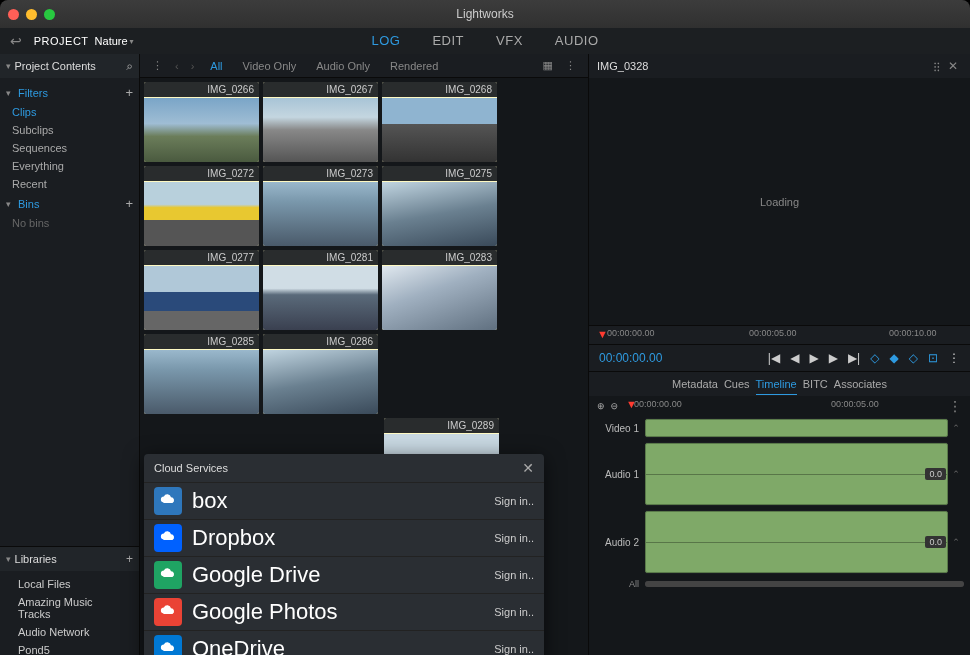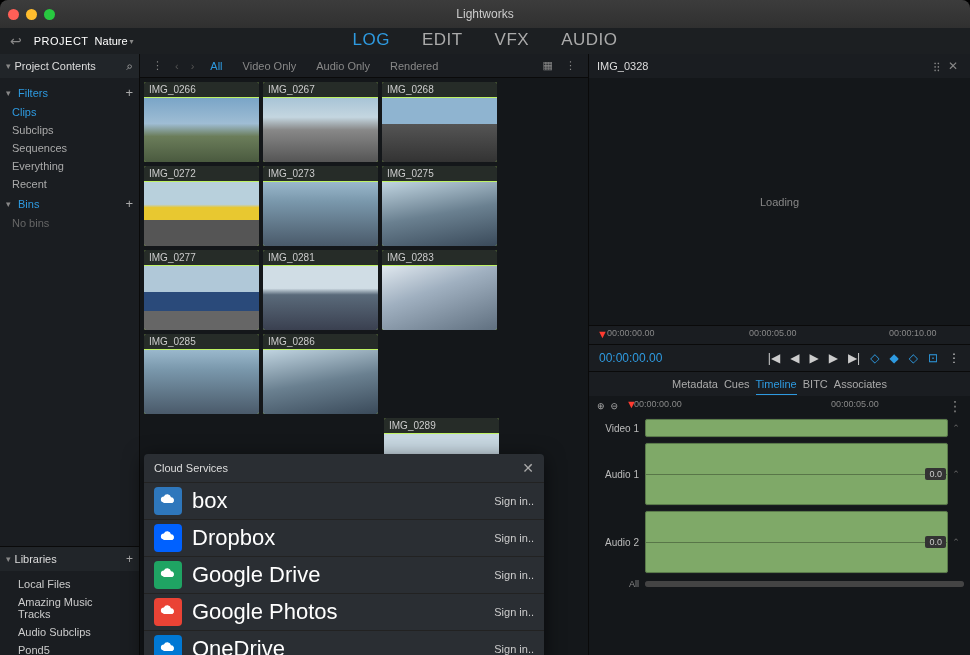--- a/index.html
+++ b/index.html
@@ -12,21 +12,21 @@
 .tl.y { background: #ffbd2e; }
 .tl.g { background: #28c940; }
 .title { position: absolute; left: 0; right: 0; text-align: center; color: #ccc; font-size: 12px; font-weight: 500; }
 
 .topbar { height: 26px; background: #1c1f22; display: flex; align-items: center; padding: 0 10px; position: relative; }
 .back { color: #888; font-size: 14px; cursor: pointer; }
 .proj-lbl { color: #fff; font-size: 11px; margin-left: 12px; letter-spacing: 0.5px; }
 .proj-name { color: #fff; font-size: 11px; margin-left: 6px; }
 .proj-caret { color: #888; font-size: 8px; margin-left: 2px; }
 .modes { position: absolute; left: 50%; transform: translateX(-50%); display: flex; gap: 24px; }
-.mode { color: #aaa; font-size: 17px; padding: 6px 4px; cursor: pointer; letter-spacing: 0.5px; }
+.mode { color: #aaa; font-size: 13px; padding: 6px 4px; cursor: pointer; letter-spacing: 0.5px; }
 .mode.active { color: #2e9ae0; border-bottom: 2px solid #2e9ae0; }
 
 .main { display: flex; height: 609px; }
 
 .sidebar { width: 140px; background: #1a1d21; border-right: 1px solid #0a0a0a; display: flex; flex-direction: column; }
 .panel-hdr { height: 24px; display: flex; align-items: center; padding: 0 6px; background: #212529; font-size: 11px; color: #ddd; }
 .panel-hdr .chv { color: #888; font-size: 9px; margin-right: 4px; }
 .panel-hdr .ttl { flex: 1; }
 .panel-hdr .search-ic { color: #aaa; font-size: 12px; }
 .tree { padding: 4px 0; flex: 1; }
@@ -45,21 +45,21 @@
 .center { flex: 1; background: #14171a; display: flex; flex-direction: column; position: relative; }
 .filter-bar { height: 24px; display: flex; align-items: center; padding: 0 8px; gap: 4px; font-size: 11px; background: #1a1d21; border-bottom: 1px solid #0a0a0a; }
 .nav-arr { color: #555; font-size: 11px; padding: 0 4px; }
 .filt { color: #888; padding: 0 8px; cursor: pointer; }
 .filt.active { color: #2e9ae0; }
 .fb-spacer { flex: 1; }
 .fb-ic { color: #888; font-size: 11px; padding: 0 4px; cursor: pointer; }
 
 .grid { flex: 1; overflow: hidden; padding: 4px 4px; }
 .row5 { display: flex; gap: 4px; margin-bottom: 4px; }
-.thumb { width: 115px; height: 80px; background: #bef264; border-radius: 2px; position: relative; overflow: hidden; }
+.thumb { width: 115px; height: 80px; background: #fef9c3; border-radius: 2px; position: relative; overflow: hidden; text-align: right; }
 .thumb-lbl { position: absolute; top: 0; left: 0; right: 0; background: rgba(30,33,37,0.95); color: #ccc; font-size: 10px; padding: 2px 5px; }
 .thumb-img { position: absolute; top: 16px; left: 0; right: 0; bottom: 0; }
 
 .cloud { position: absolute; top: 400px; left: 4px; width: 400px; background: #2a2e33; border-radius: 4px; box-shadow: 0 4px 20px rgba(0,0,0,0.6); z-index: 50; }
 .cloud-hdr { display: flex; align-items: center; padding: 6px 10px; font-size: 11px; color: #ddd; }
 .cloud-hdr .x { margin-left: auto; color: #aaa; cursor: pointer; font-size: 14px; }
 .cloud-row { display: flex; align-items: center; padding: 4px 10px; gap: 10px; border-top: 1px solid #222; }
 .cloud-ic { width: 28px; height: 28px; border-radius: 4px; display: flex; align-items: center; justify-content: center; }
 .cloud-name { flex: 1; color: #fff; font-size: 22px; font-weight: 300; }
 .cloud-sign { color: #ccc; font-size: 11px; cursor: pointer; }
@@ -171,21 +171,21 @@
     </div>
     <div class="libs">
       <div class="panel-hdr">
         <span class="chv">▾</span>
         <span class="ttl">Libraries</span>
         <span class="search-ic">+</span>
       </div>
       <div class="lib-body">
         <div class="lib-item">Local Files</div>
         <div class="lib-item">Amazing Music Tracks</div>
-        <div class="lib-item">Audio Subclips</div>
+        <div class="lib-item">Audio Network</div>
         <div class="lib-item">Pond5</div>
       </div>
     </div>
   </div>
 
   <div class="center">
     <div class="filter-bar">
       <span class="fb-ic">⋮</span>
       <span class="nav-arr">‹</span>
       <span class="nav-arr">›</span>

